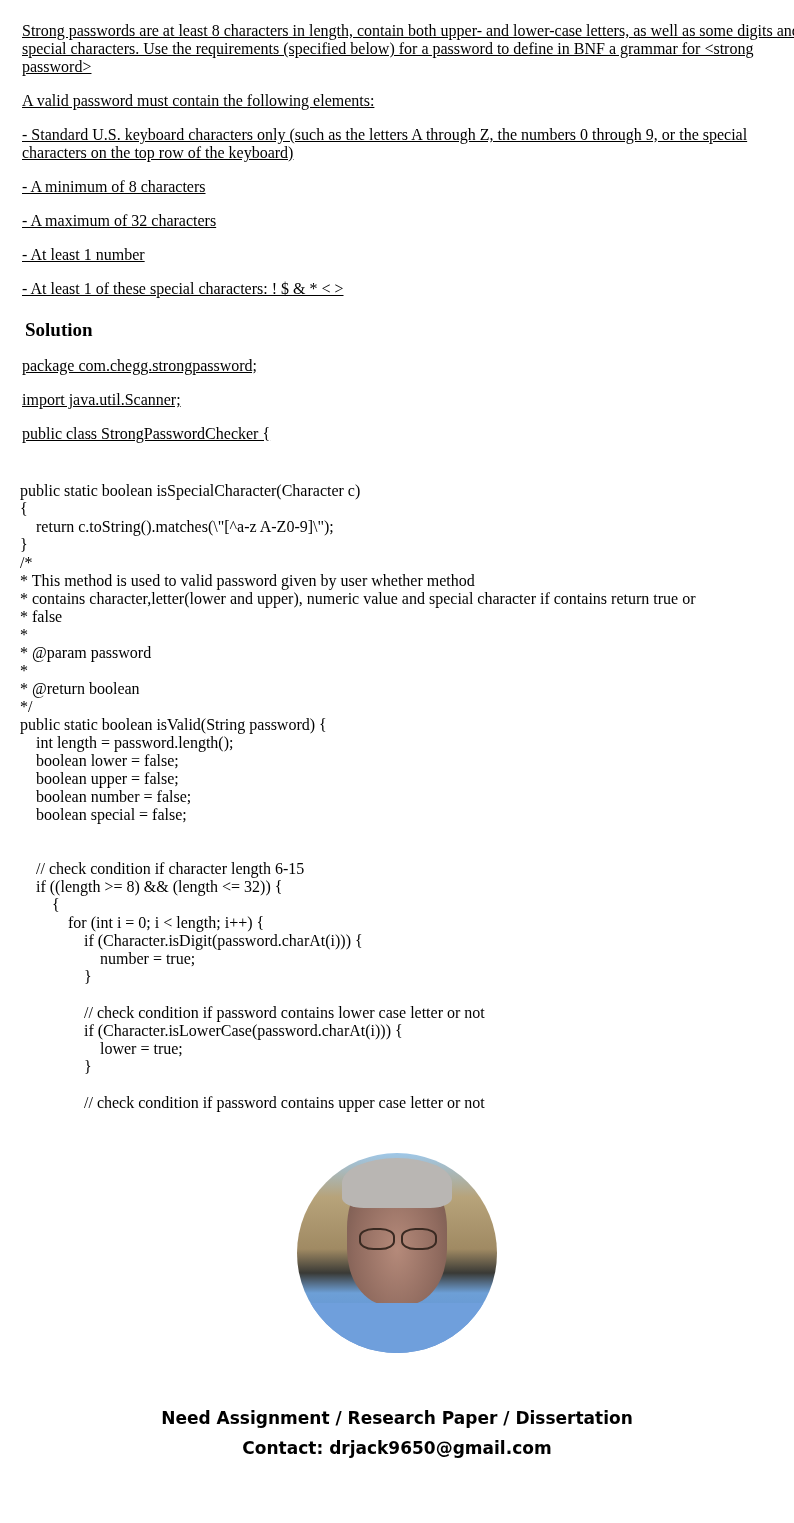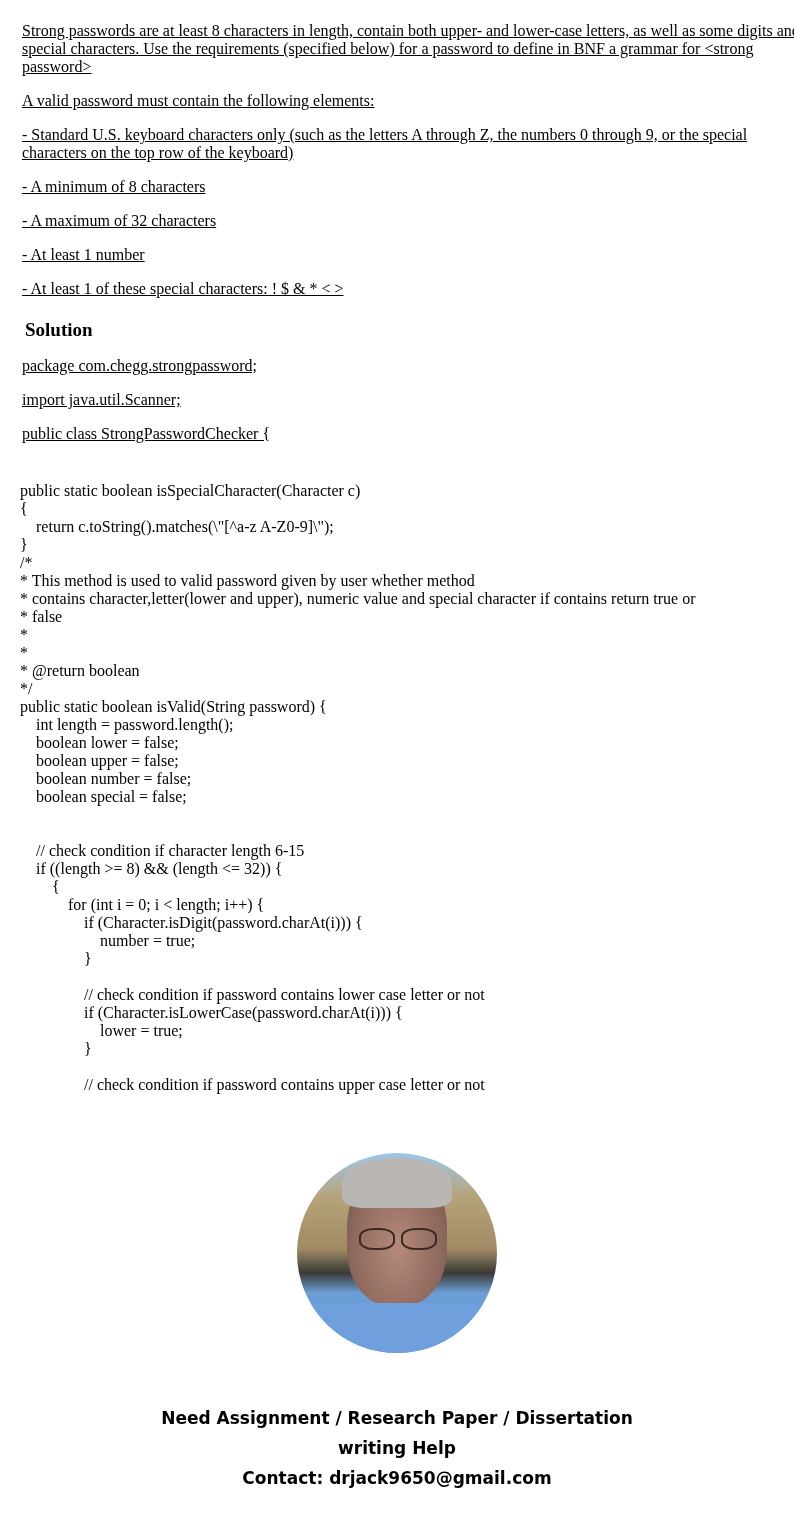--- a/index.html
+++ b/index.html
@@ -42,20 +42,21 @@
 <div class="code">
   <div class="ln">   public static boolean isSpecialCharacter(Character c)</div>
   <div class="ln">   {</div>
   <div class="ln">       return c.toString().matches(\"[^a-z A-Z0-9]\");</div>
   <div class="ln">   }</div>
   <div class="ln">   /*</div>
   <div class="ln">   * This method is used to valid password given by user whether method</div>
   <div class="ln">   * contains character,letter(lower and upper), numeric value and special character if contains return true or</div>
   <div class="ln">   * false</div>
   <div class="ln">   *</div>
+  <div class="ln">   * @param password</div>
   <div class="ln">   *</div>
   <div class="ln">   * @return boolean</div>
   <div class="ln">   */</div>
   <div class="ln">   public static boolean isValid(String password) {</div>
   <div class="ln">       int length = password.length();</div>
   <div class="ln">       boolean lower = false;</div>
   <div class="ln">       boolean upper = false;</div>
   <div class="ln">       boolean number = false;</div>
   <div class="ln">       boolean special = false;</div>
   <div class="ln"></div>
@@ -81,15 +82,14 @@
   <div class="hair"></div>
   <div class="glasses">
       <span style="left:0"></span>
       <span style="left:42px"></span>
     </div>
   <div class="shirt"></div>
 </div>
 
 <div class="footer">
   <div>Need Assignment / Research Paper / Dissertation</div>
-  <div>writing Help</div>
   <div>Contact: drjack9650@gmail.com</div>
 </div>
 
 </body></html>

